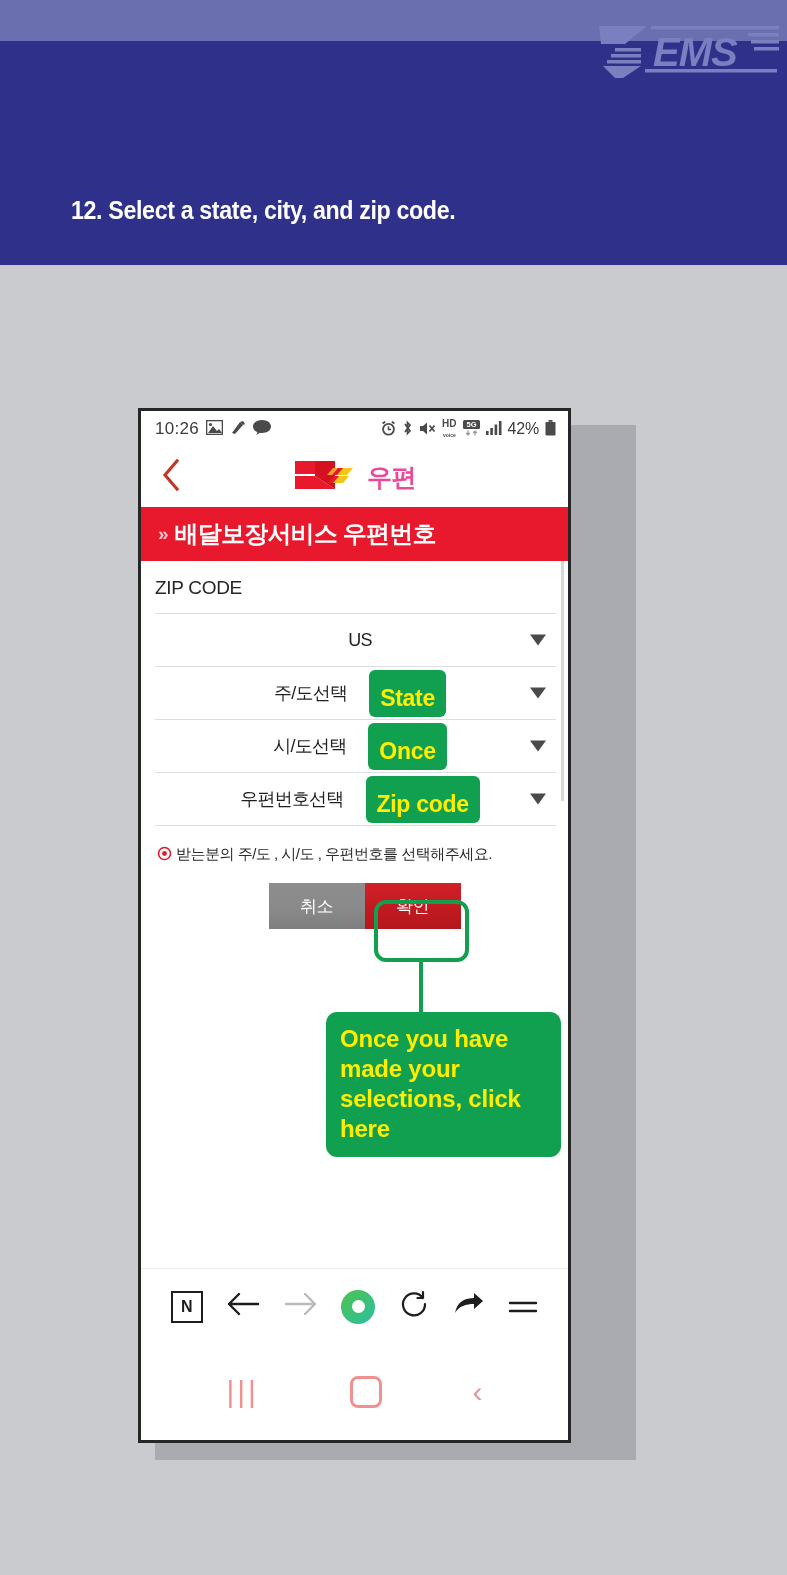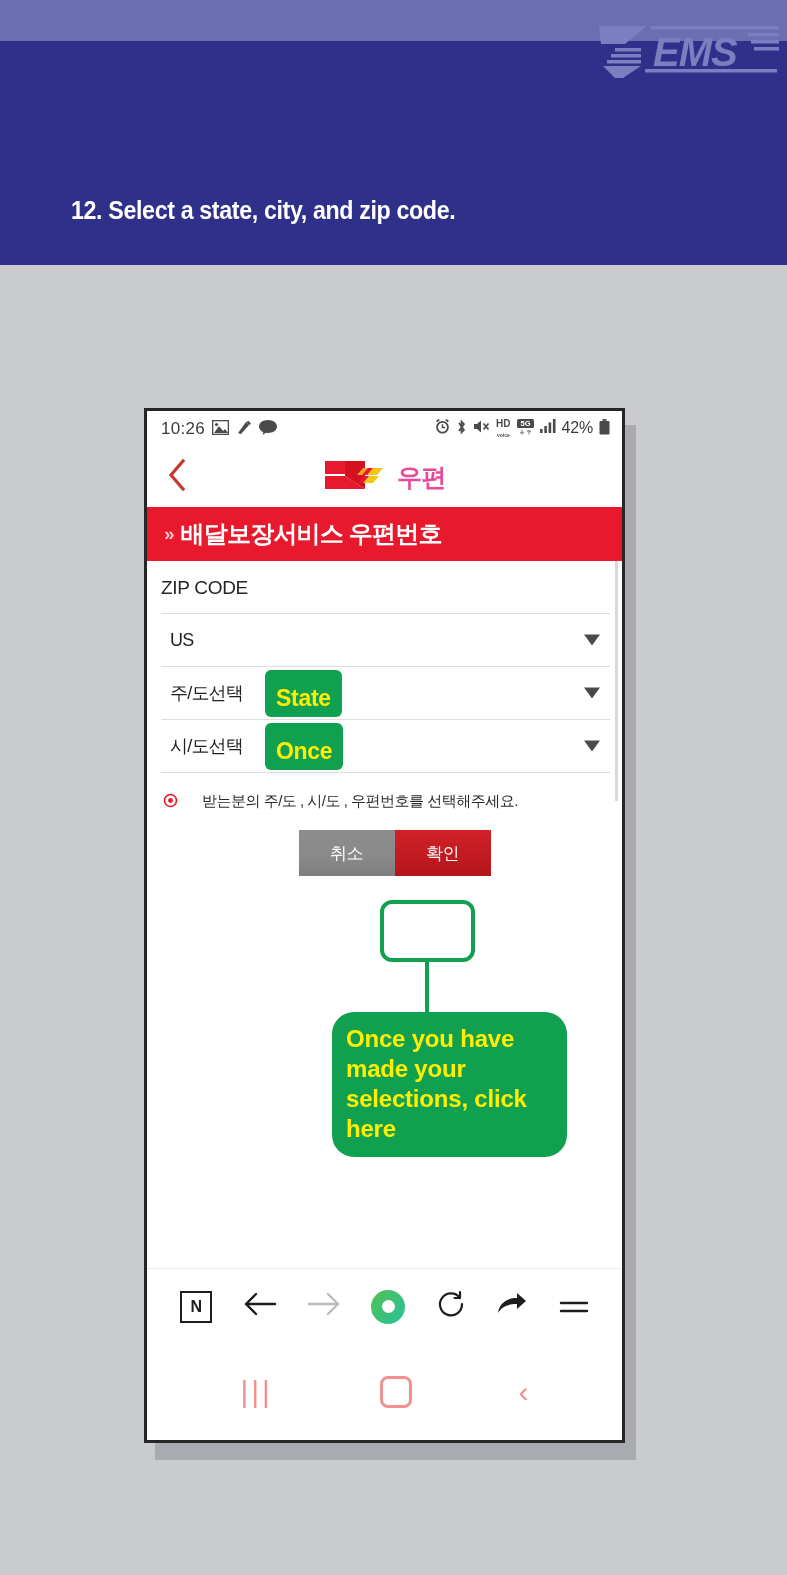--- a/index.html
+++ b/index.html
@@ -19,72 +19,72 @@
     color:#ffffff;font-size:25px;font-weight:bold;
     letter-spacing:-0.4px;
     font-family:"Liberation Sans Narrow","Liberation Sans",sans-serif;
     transform:scaleX(0.93);transform-origin:left center;
     white-space:nowrap;
   }
 
   
   .shadow{position:absolute;left:155px;top:425px;width:481px;height:1035px;background:#a9abb0;}
   .phone{
-    position:absolute;left:144px;top:408px;width:481px;height:1035px;
+    position:absolute;left:138px;top:408px;width:433px;height:1035px;
     background:#ffffff;border:3px solid #262626;box-sizing:border-box;
     overflow:hidden;
   }
 
   
   .statusbar{height:36px;display:flex;align-items:center;padding:0 12px 0 14px;font-size:16px;color:#3a3a3a;}
   .sb-time{font-size:17px;letter-spacing:0.3px;color:#3c3c3c;}
   .sb-left{display:flex;align-items:center;gap:7px;}
-  .sb-right{margin-left:auto;display:flex;gap:6px;font-size:13px;color:#4a4a4a;}
+  .sb-right{margin-left:auto;display:flex;align-items:center;gap:6px;font-size:13px;color:#4a4a4a;}
   .sb-batt{font-size:16px;color:#3c3c3c;letter-spacing:-0.2px;}
   .ic{display:inline-block;line-height:1;}
 
   
   .appbar{height:60px;display:flex;align-items:center;position:relative;background:#fff;}
   .back-chevron{position:absolute;left:19px;top:50%;transform:translateY(-50%);}
   .appbar-center{margin:0 auto;display:flex;align-items:center;gap:10px;}
   .post-title{font-size:25px;font-weight:bold;color:#ec4899;letter-spacing:-0.5px;}
 
   
   .banner{background:#e8192c;height:54px;display:flex;align-items:center;padding-left:17px;gap:9px;}
   .banner-arrows{color:#ffc9cf;font-size:19px;font-weight:bold;letter-spacing:-3px;}
   .banner-text{color:#ffffff;font-size:24px;font-weight:bold;letter-spacing:-0.8px;}
 
   
   .pbody{padding:0 0 0 0;position:relative;background:#fff;}
   .zip-label{font-size:19px;color:#262626;padding:16px 0 14px 14px;letter-spacing:-0.3px;}
 
   .field{
     position:relative;height:52px;display:flex;align-items:center;
-    border-top:1px solid #dedede;margin:0 12px 0 14px;
+    border-top:1px solid #dedede;margin:0 12px 0 14px;justify-content:center;
   }
   .field:first-of-type{border-top:1px solid #dedede;}
   .field-label{font-size:18px;color:#1f1f1f;letter-spacing:-0.8px;padding-left:9px;min-width:0;}
   .field .caret{
     position:absolute;right:10px;top:50%;transform:translateY(-50%);
     width:0;height:0;border-left:8px solid transparent;border-right:8px solid transparent;
     border-top:11px solid #4a4a4a;
   }
   .badge{
     display:inline-block;background:#11a050;color:#ffee00;
     font-weight:bold;border-radius:6px;padding:15px 11px 5px 11px;
     font-size:23px;letter-spacing:-0.3px;margin-left:22px;
     font-family:"Liberation Sans Narrow","Liberation Sans",sans-serif;
   }
   .fieldsep{border-bottom:1px solid #dedede;margin:0 12px 0 14px;}
 
   
   .scroll-track{position:absolute;right:4px;top:0;width:3px;background:#d8d8d8;}
 
   
-  .help{padding:16px 0 0 16px;display:flex;gap:24px;text-align:center;}
+  .help{padding:16px 0 0 16px;display:flex;gap:4px;text-align:center;}
   .help-icon{flex:0 0 auto;margin-top:4px;}
   .help-text{font-size:15px;color:#2a2a2a;line-height:1.55;letter-spacing:-0.5px;}
   .help-text .l2{padding-left:10px;display:block;}
 
   
   .btnrow{display:flex;justify-content:center;align-items:center;margin-top:18px;margin-left:20px;}
   .btn{width:96px;height:46px;display:flex;align-items:center;justify-content:center;
        color:#fff;font-size:17px;letter-spacing:-0.5px;}
   .btn-cancel{background:linear-gradient(#8d8d8d,#8a8a8a 55%,#7e7e7e);}
   .btn-ok{background:linear-gradient(#d22027,#b3161c);}
@@ -271,20 +271,25 @@
       <span class="badge">State</span>
       <span class="caret"></span>
     </div>
 
     <div class="field">
       <span class="field-label">시/도선택</span>
       <span class="badge">Once</span>
       <span class="caret"></span>
     </div>
 
+    <div class="field">
+      <span class="field-label">우편번호선택</span>
+      <span class="badge">Zip code</span>
+      <span class="caret"></span>
+    </div>
     <div class="fieldsep"></div>
 
     <div class="help">
       <span class="help-icon">
         <svg width="15" height="15" viewBox="0 0 15 15">
             <circle cx="7.5" cy="7.5" r="6" fill="none" stroke="#e8192c" stroke-width="1.6"></circle>
             <circle cx="7.5" cy="7.5" r="2.4" fill="#e8192c"></circle>
           </svg>
       </span>
       <span class="help-text">
@@ -294,21 +299,21 @@
 
     <div class="btnrow">
       <div class="btn btn-cancel">취소</div>
       <div class="btn btn-ok">확인</div>
     </div>
   </div>
 
   <div class="hl-box" style="left:233px;top:489px;width:95px;height:62px;"></div>
   <div class="hl-stem" style="left:278px;top:551px;height:54px;"></div>
 
-  <div class="callout" style="left:185px;top:601px;width:235px;border-radius:22px;">Once you have made your selections, click here</div>
+  <div class="callout" style="left:185px;top:601px;width:235px;">Once you have made your selections, click here</div>
 
   <div class="navbar">
     <span class="nbox">N</span>
     <span class="navicon">
       <svg width="34" height="26" viewBox="0 0 34 26">
           <path d="M32 13 H3 M13 3 L3 13 L13 23" stroke="#1d1d1d" stroke-width="2.4" fill="none" stroke-linecap="round" stroke-linejoin="round"></path>
         </svg>
     </span>
     <span class="navicon dim">
       <svg width="34" height="26" viewBox="0 0 34 26">

